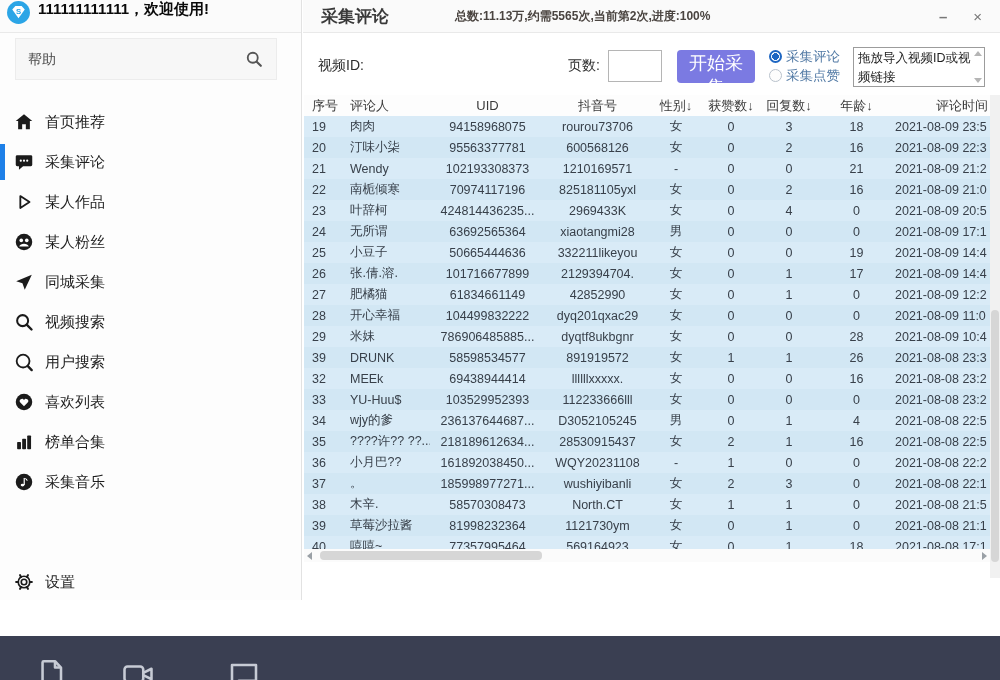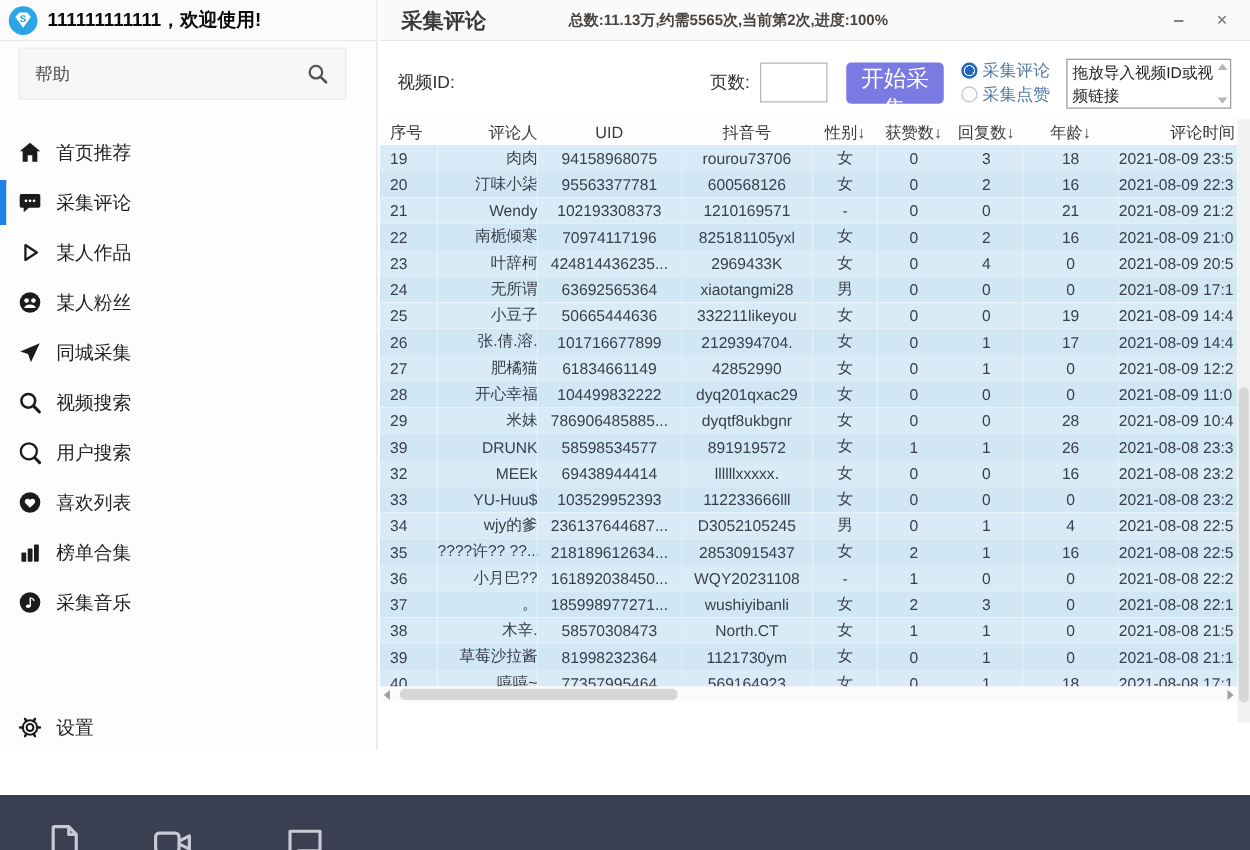--- a/index.html
+++ b/index.html
@@ -2,21 +2,21 @@
 <html><head>
 <meta charset="utf-8">
 <style>
   html,body{margin:0;padding:0;}
   body{width:1000px;height:680px;overflow:hidden;background:#fff;
        font-family:"Liberation Sans","DejaVu Sans",sans-serif;color:#222;}
   .app{position:relative;width:1000px;height:680px;background:#fff;}
 
   
   .sidebar{position:absolute;left:0;top:0;width:302px;height:600px;background:#fdfdfd;border-right:1px solid #e2e2e2;box-sizing:border-box;}
-  .sidebar-header{height:32px;display:flex;align-items:center;gap:7px;padding:0 6px;border-bottom:1px solid #e9e9e9;background:#fbfbfb;}
+  .sidebar-header{height:32px;display:flex;gap:7px;padding:0 6px;border-bottom:1px solid #e9e9e9;background:#fbfbfb;}
   .logo{width:25px;height:25px;display:inline-flex;}
   .logo svg{width:25px;height:25px;}
   .welcome{font-weight:bold;font-size:15px;color:#0a0a0a;white-space:nowrap;}
   .searchbox{position:absolute;left:15px;top:38px;width:262px;height:42px;background:#f7f7f7;border:1px solid #ececec;box-sizing:border-box;display:flex;align-items:center;}
   .searchbox input{flex:1;border:none;background:transparent;outline:none;padding:0 0 0 12px;font-size:14px;color:#333;font-family:inherit;}
   .searchbox input::placeholder{color:#4d4d4d;opacity:1;}
   .mag{width:20px;height:20px;margin-right:12px;color:#555;}
   .mag svg{width:20px;height:20px;}
   .menu{position:absolute;left:0;top:102px;width:100%;}
   .menu-item{position:relative;height:40px;display:flex;align-items:center;padding-left:12px;cursor:pointer;}
@@ -55,21 +55,21 @@
   .tri.down{bottom:3px;border-top:5px solid #b5b5b5;}
 
   
   .table-wrap{position:absolute;left:1px;top:95px;width:686px;height:483px;overflow:hidden;}
   table{border-collapse:collapse;table-layout:fixed;width:686px;}
   th{height:21px;font-weight:400;font-size:13px;color:#3b3b3b;background:#fdfdfd;padding:0;white-space:nowrap;cursor:pointer;}
   td{height:21px;font-size:12.5px;color:#38404a;padding:0;white-space:nowrap;overflow:hidden;}
   tbody tr{background:#d9ebf7;}
   tbody tr:nth-child(even){background:#d2e7f4;}
   .c0{width:46px;text-align:left;padding-left:8px;box-sizing:border-box;}
-  .c1{width:80px;text-align:right;}
+  .c1{width:80px;text-align:left;}
   .c2{width:115px;text-align:center;}
   .c3{width:105px;text-align:center;}
   .c4{width:52px;text-align:center;}
   .c5{width:58px;text-align:center;}
   .c6{width:58px;text-align:center;}
   .c7{width:77px;text-align:center;}
   .c8{width:95px;text-align:left;}
   th.c8{text-align:right;padding-right:2px;box-sizing:border-box;}
 
   .vscroll{position:absolute;left:687px;top:95px;width:10px;height:483px;background:#f1f1f1;}

